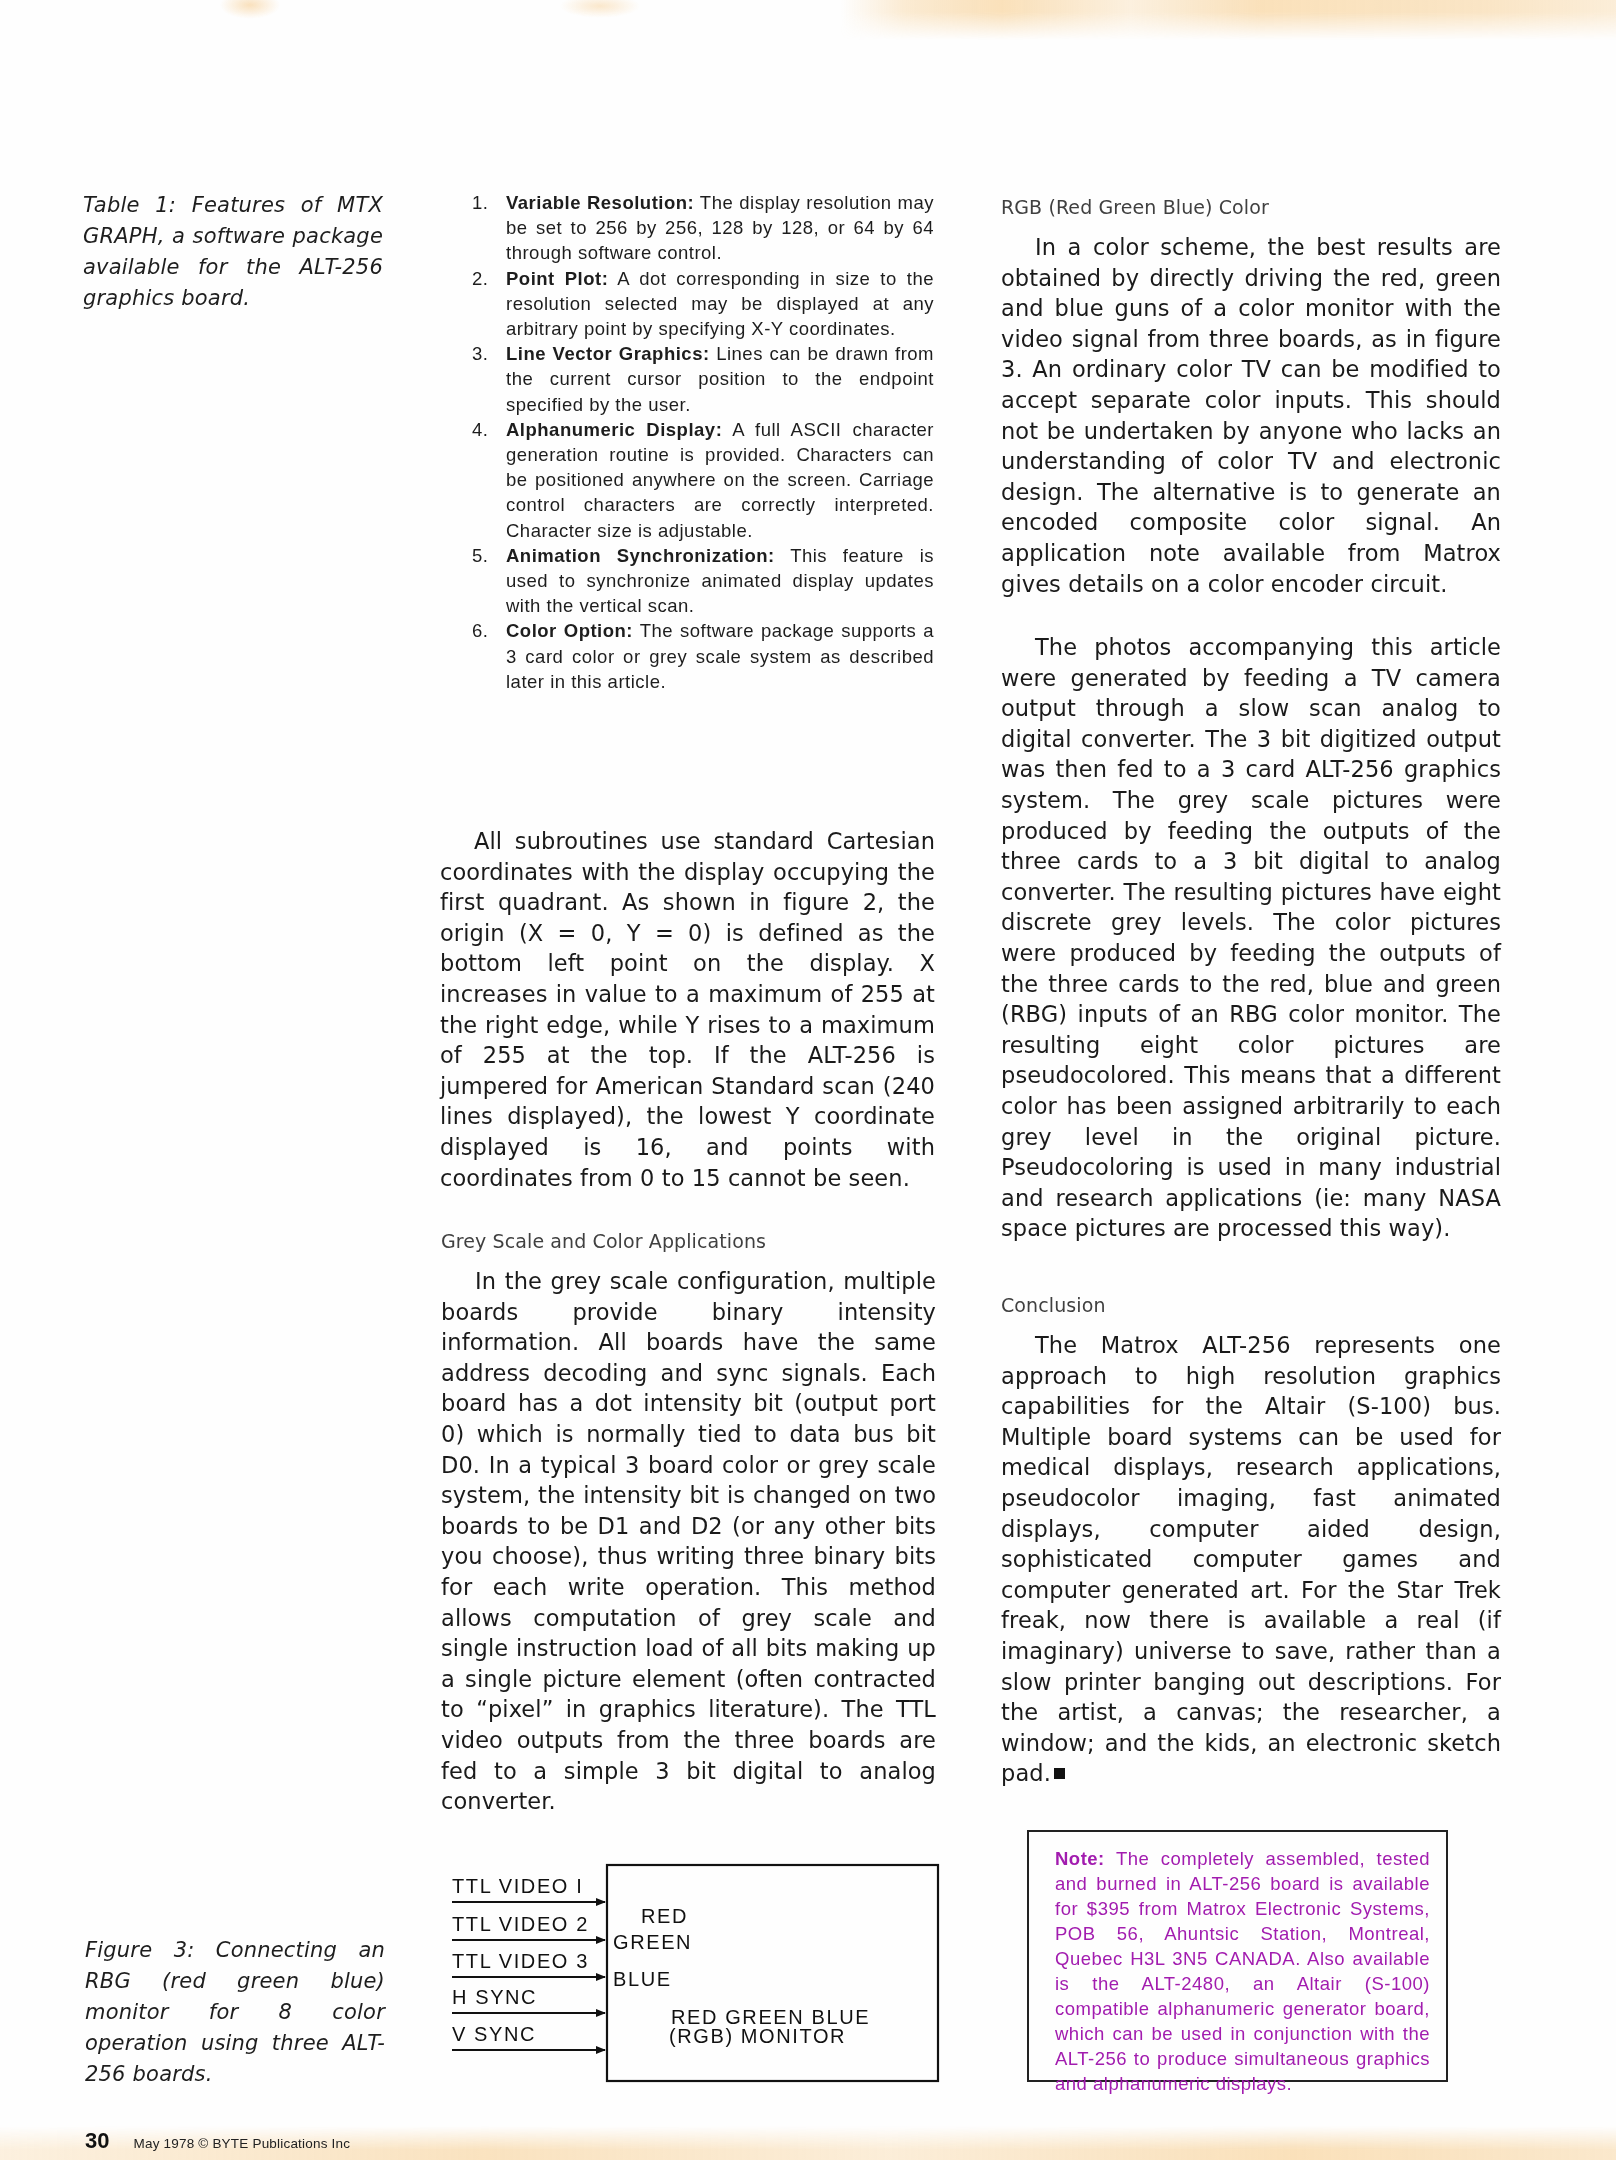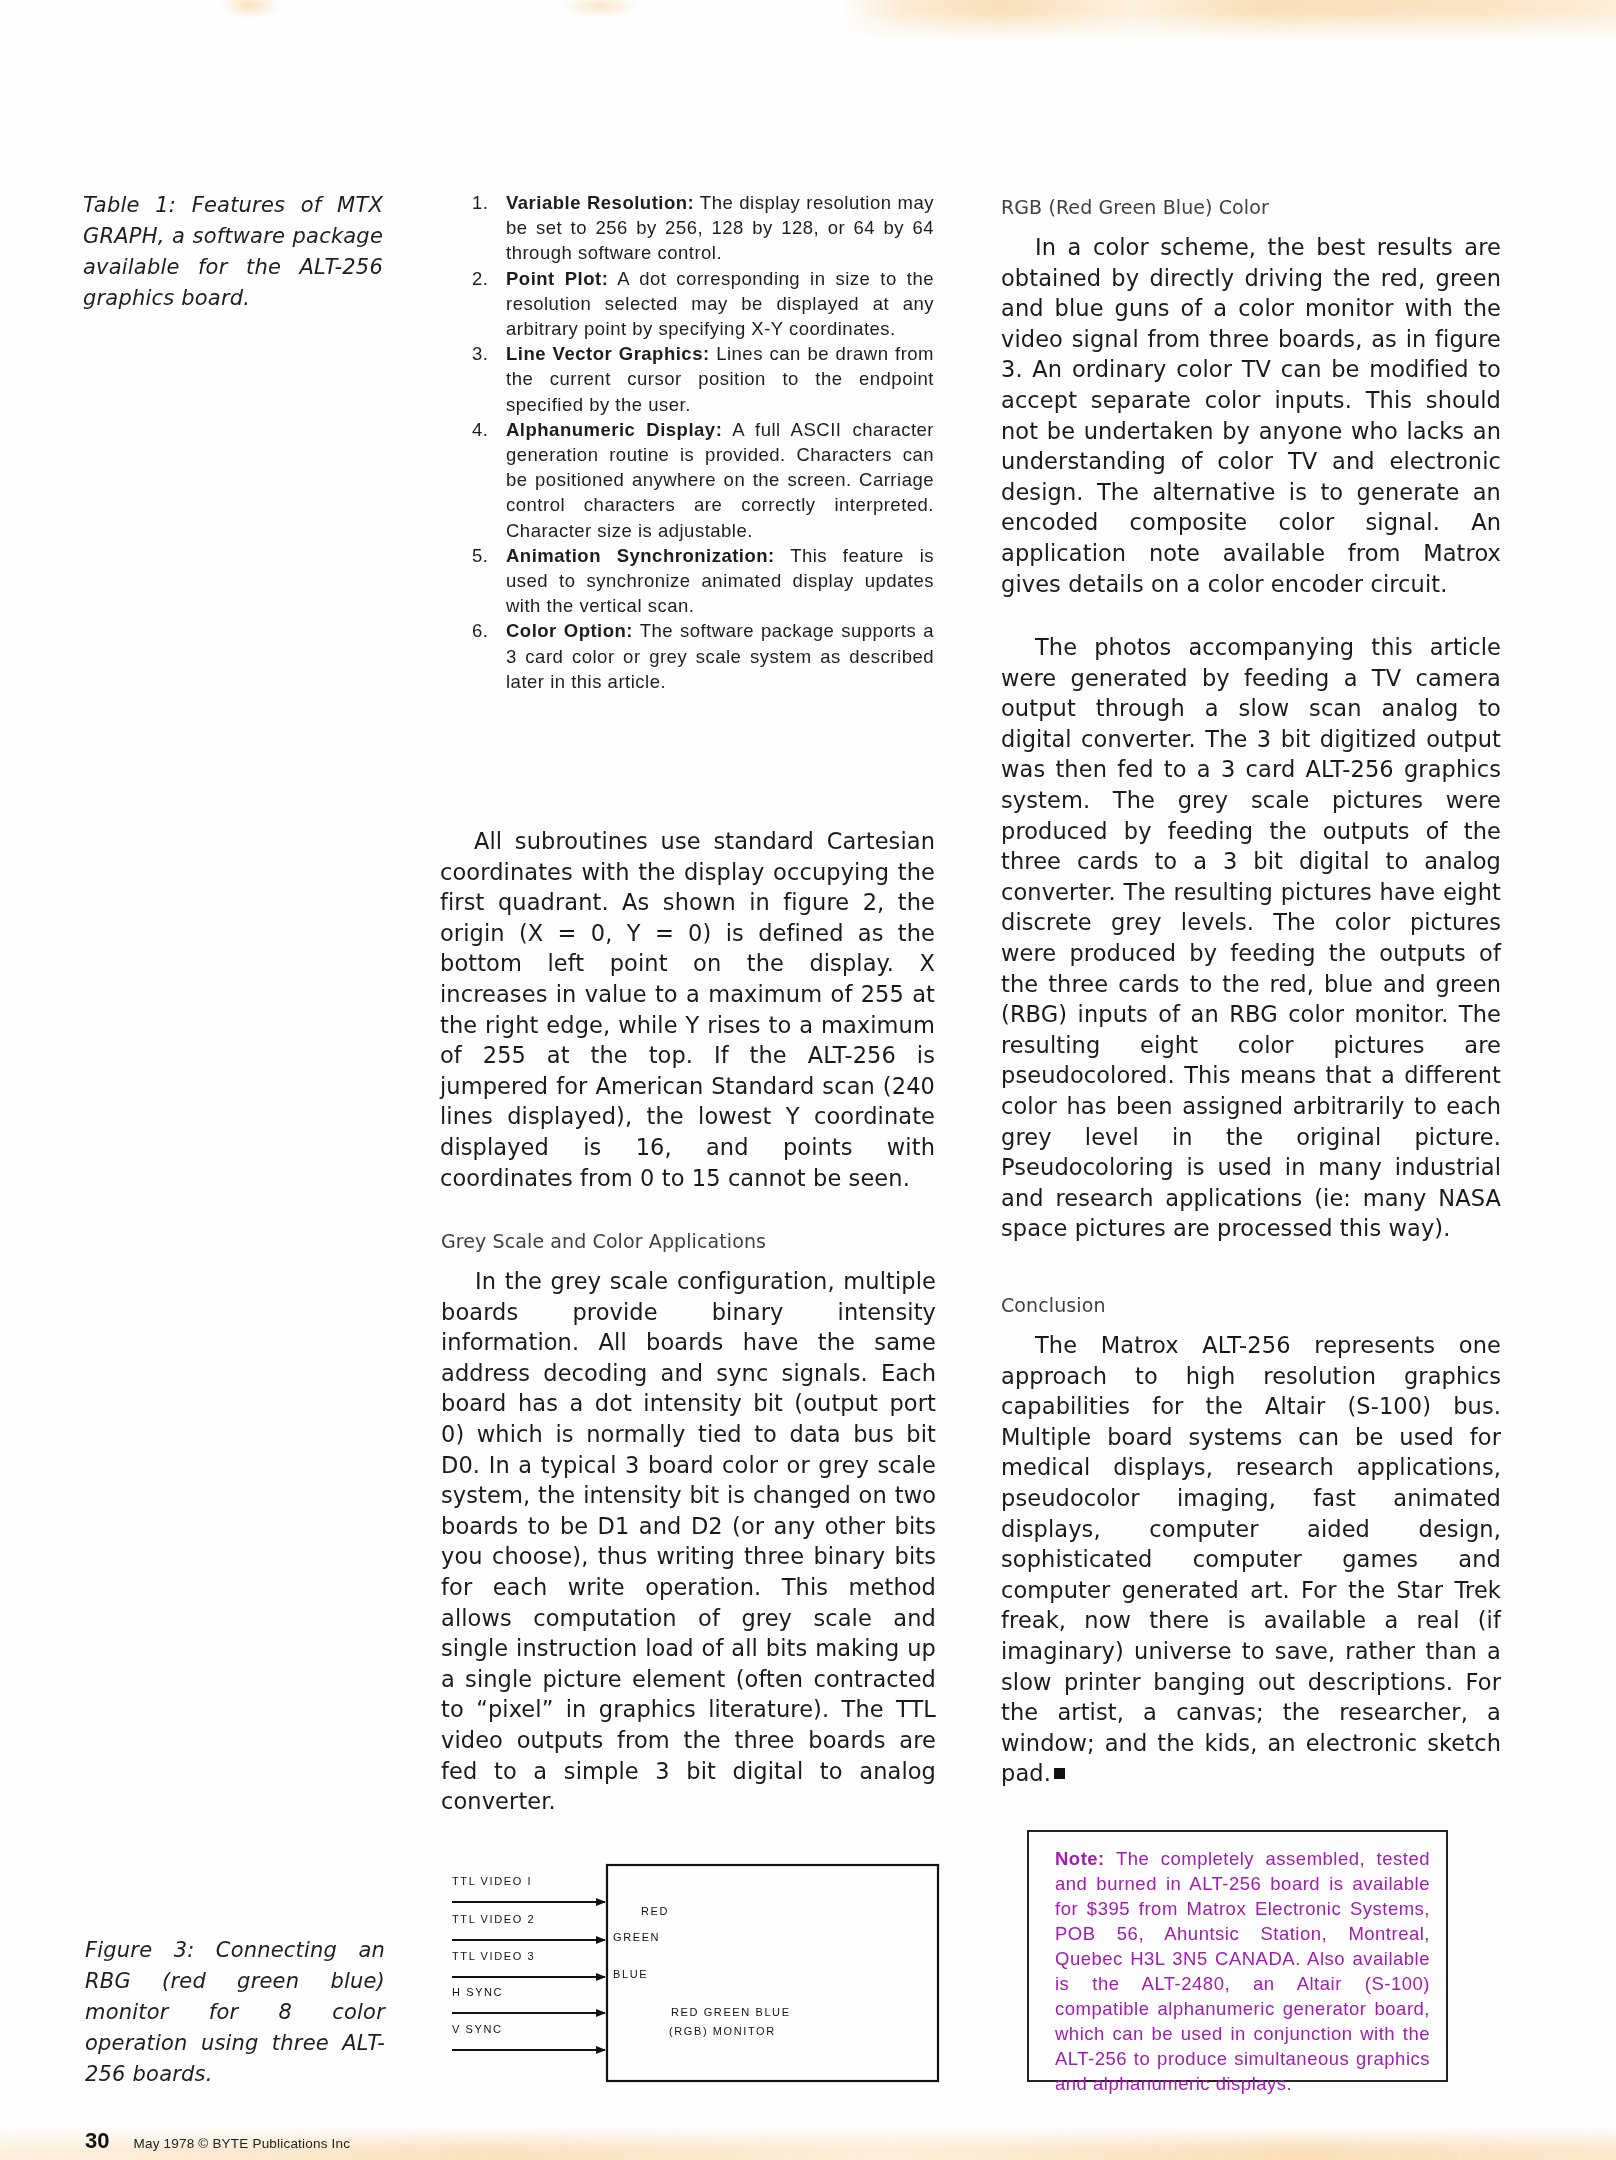--- a/index.html
+++ b/index.html
@@ -53,21 +53,21 @@
   #right-body-1 { left: 1001px; top: 192px; width: 500px; }
   #right-body-2 { left: 1001px; top: 632px; width: 500px; }
   #right-body-3 { left: 1001px; top: 1290px; width: 500px; }
 
   .end-mark { display: inline-block; width: 11px; height: 11px; background: #111; margin-left: 3px; vertical-align: 2px; }
 
   
   #diagram { position: absolute; left: 440px; top: 1855px; width: 510px; height: 240px; }
   #diagram svg { position: absolute; left: 0; top: 0; }
   .diag-label {
-    position: absolute; font-family: "Liberation Sans", sans-serif; font-size: 11px;
+    position: absolute; font-family: "Liberation Sans", sans-serif; font-size: 20px;
     letter-spacing: 1.6px; color: #111; white-space: nowrap;
   }
 
   
   #note-box {
     position: absolute; left: 1003px; top: 1830px; width: 421px; height: 252px;
     border: 2.5px solid #222; padding: 14px 16px 10px 26px;
     font-family: "Liberation Sans", sans-serif; font-size: 18.5px; line-height: 25px;
     color: #a21caf; text-align: justify; letter-spacing: 0.5px; margin-left: 24px;
   }

